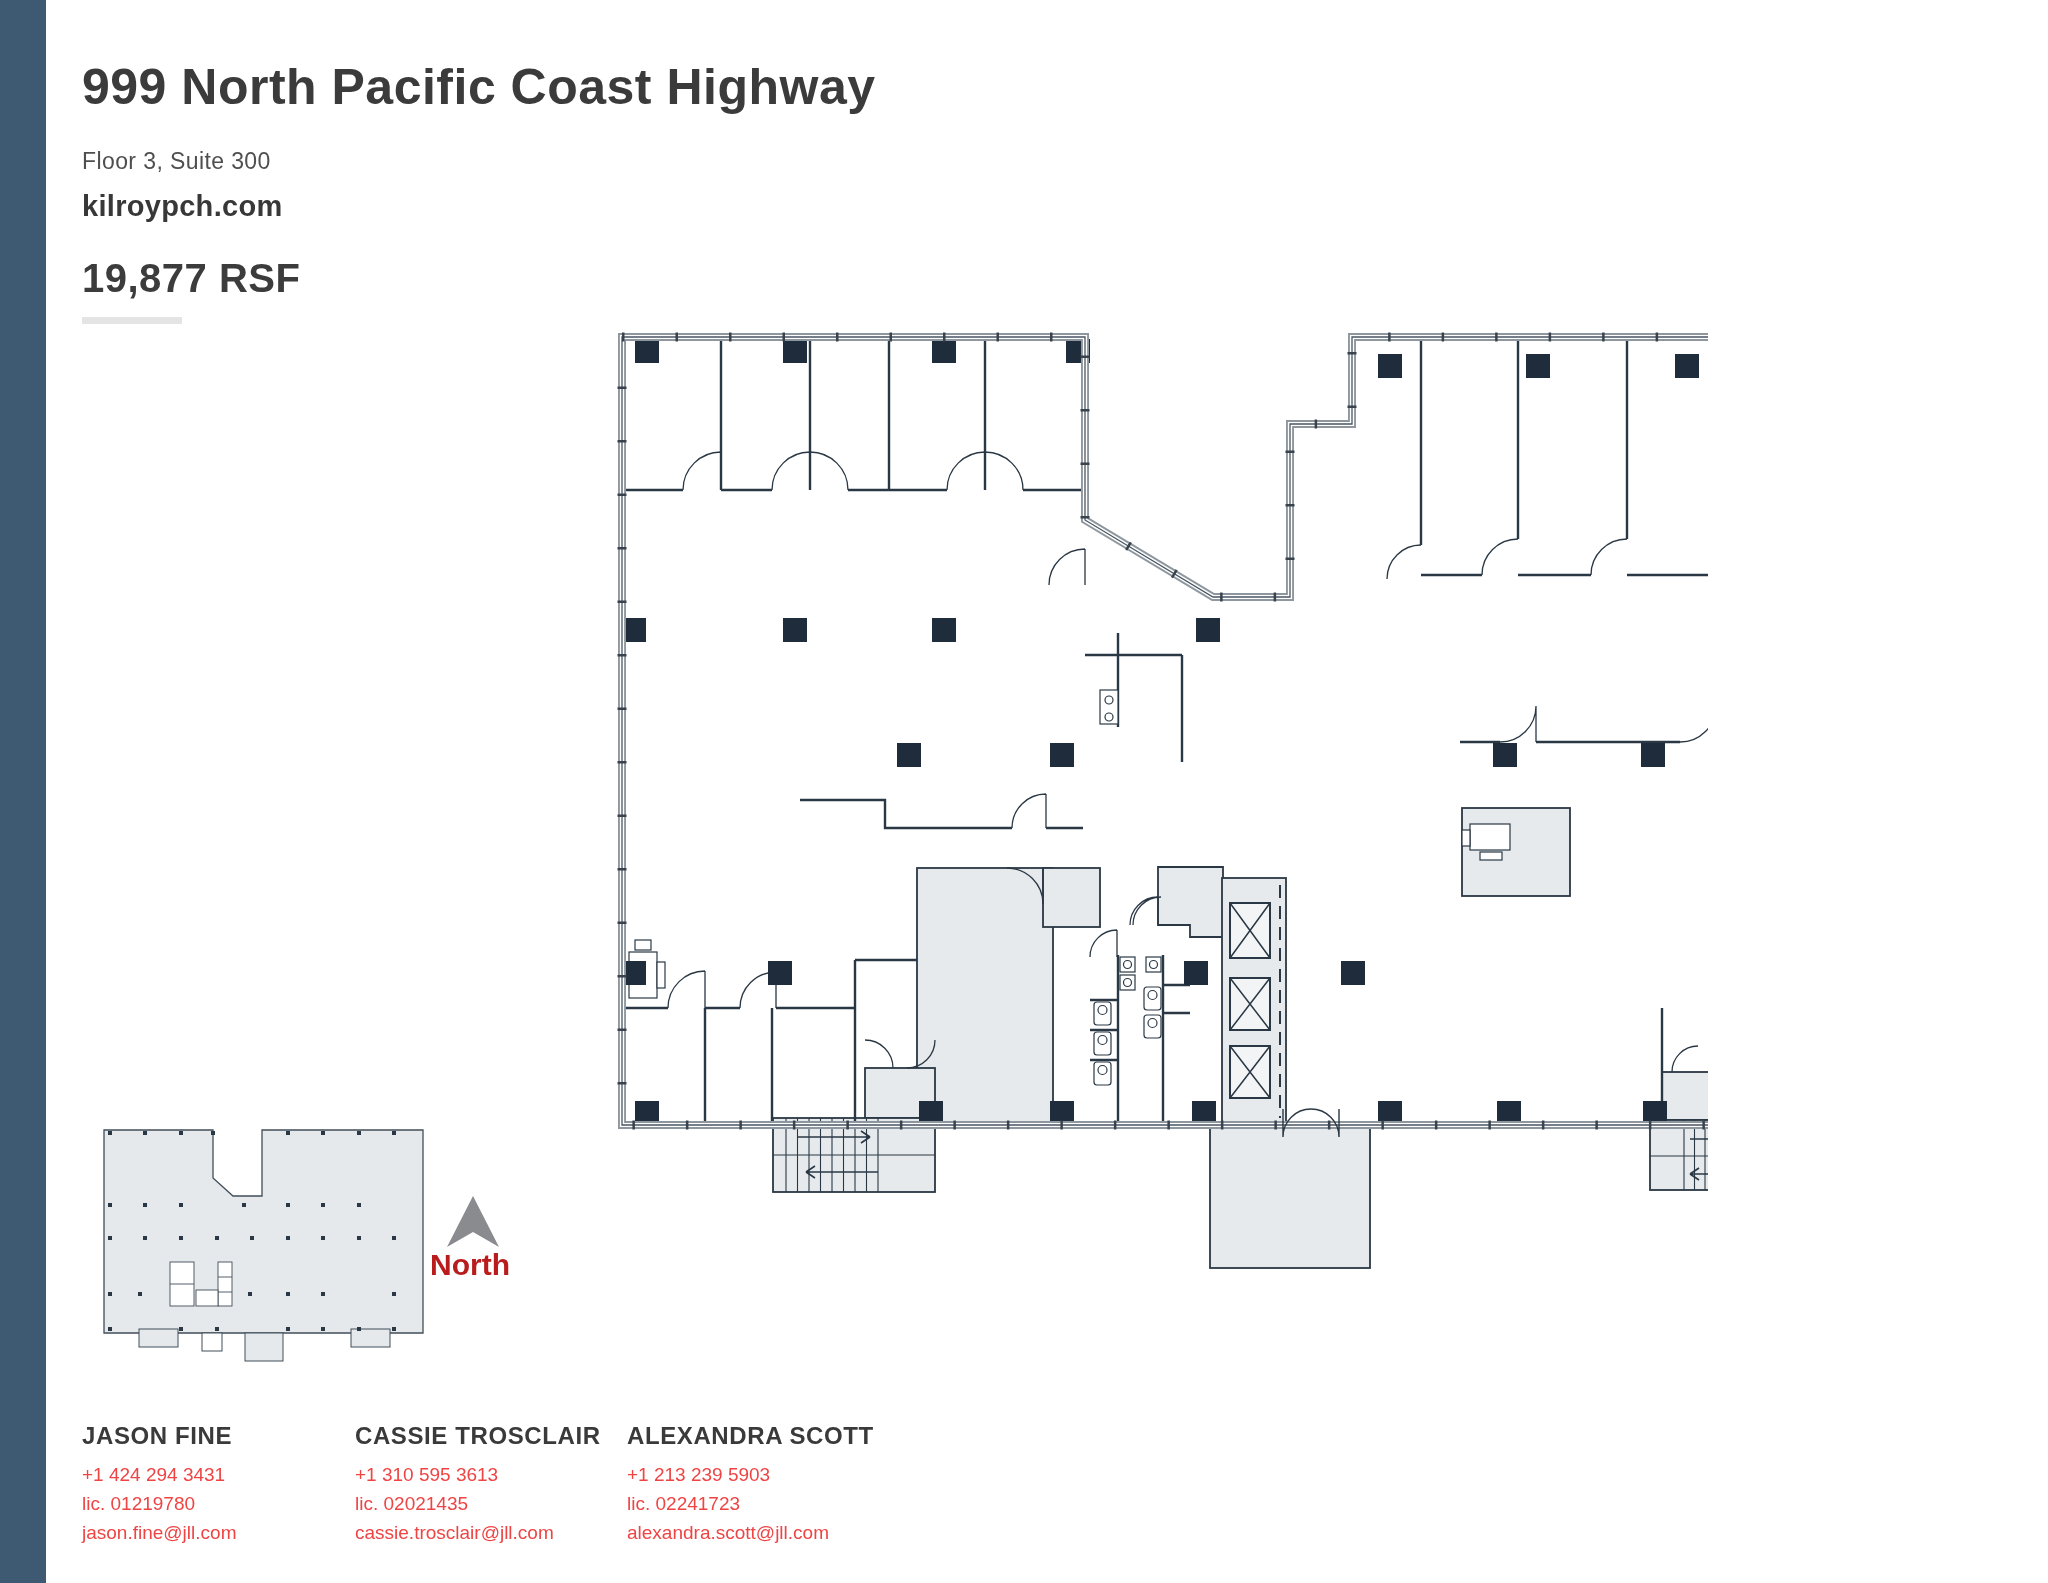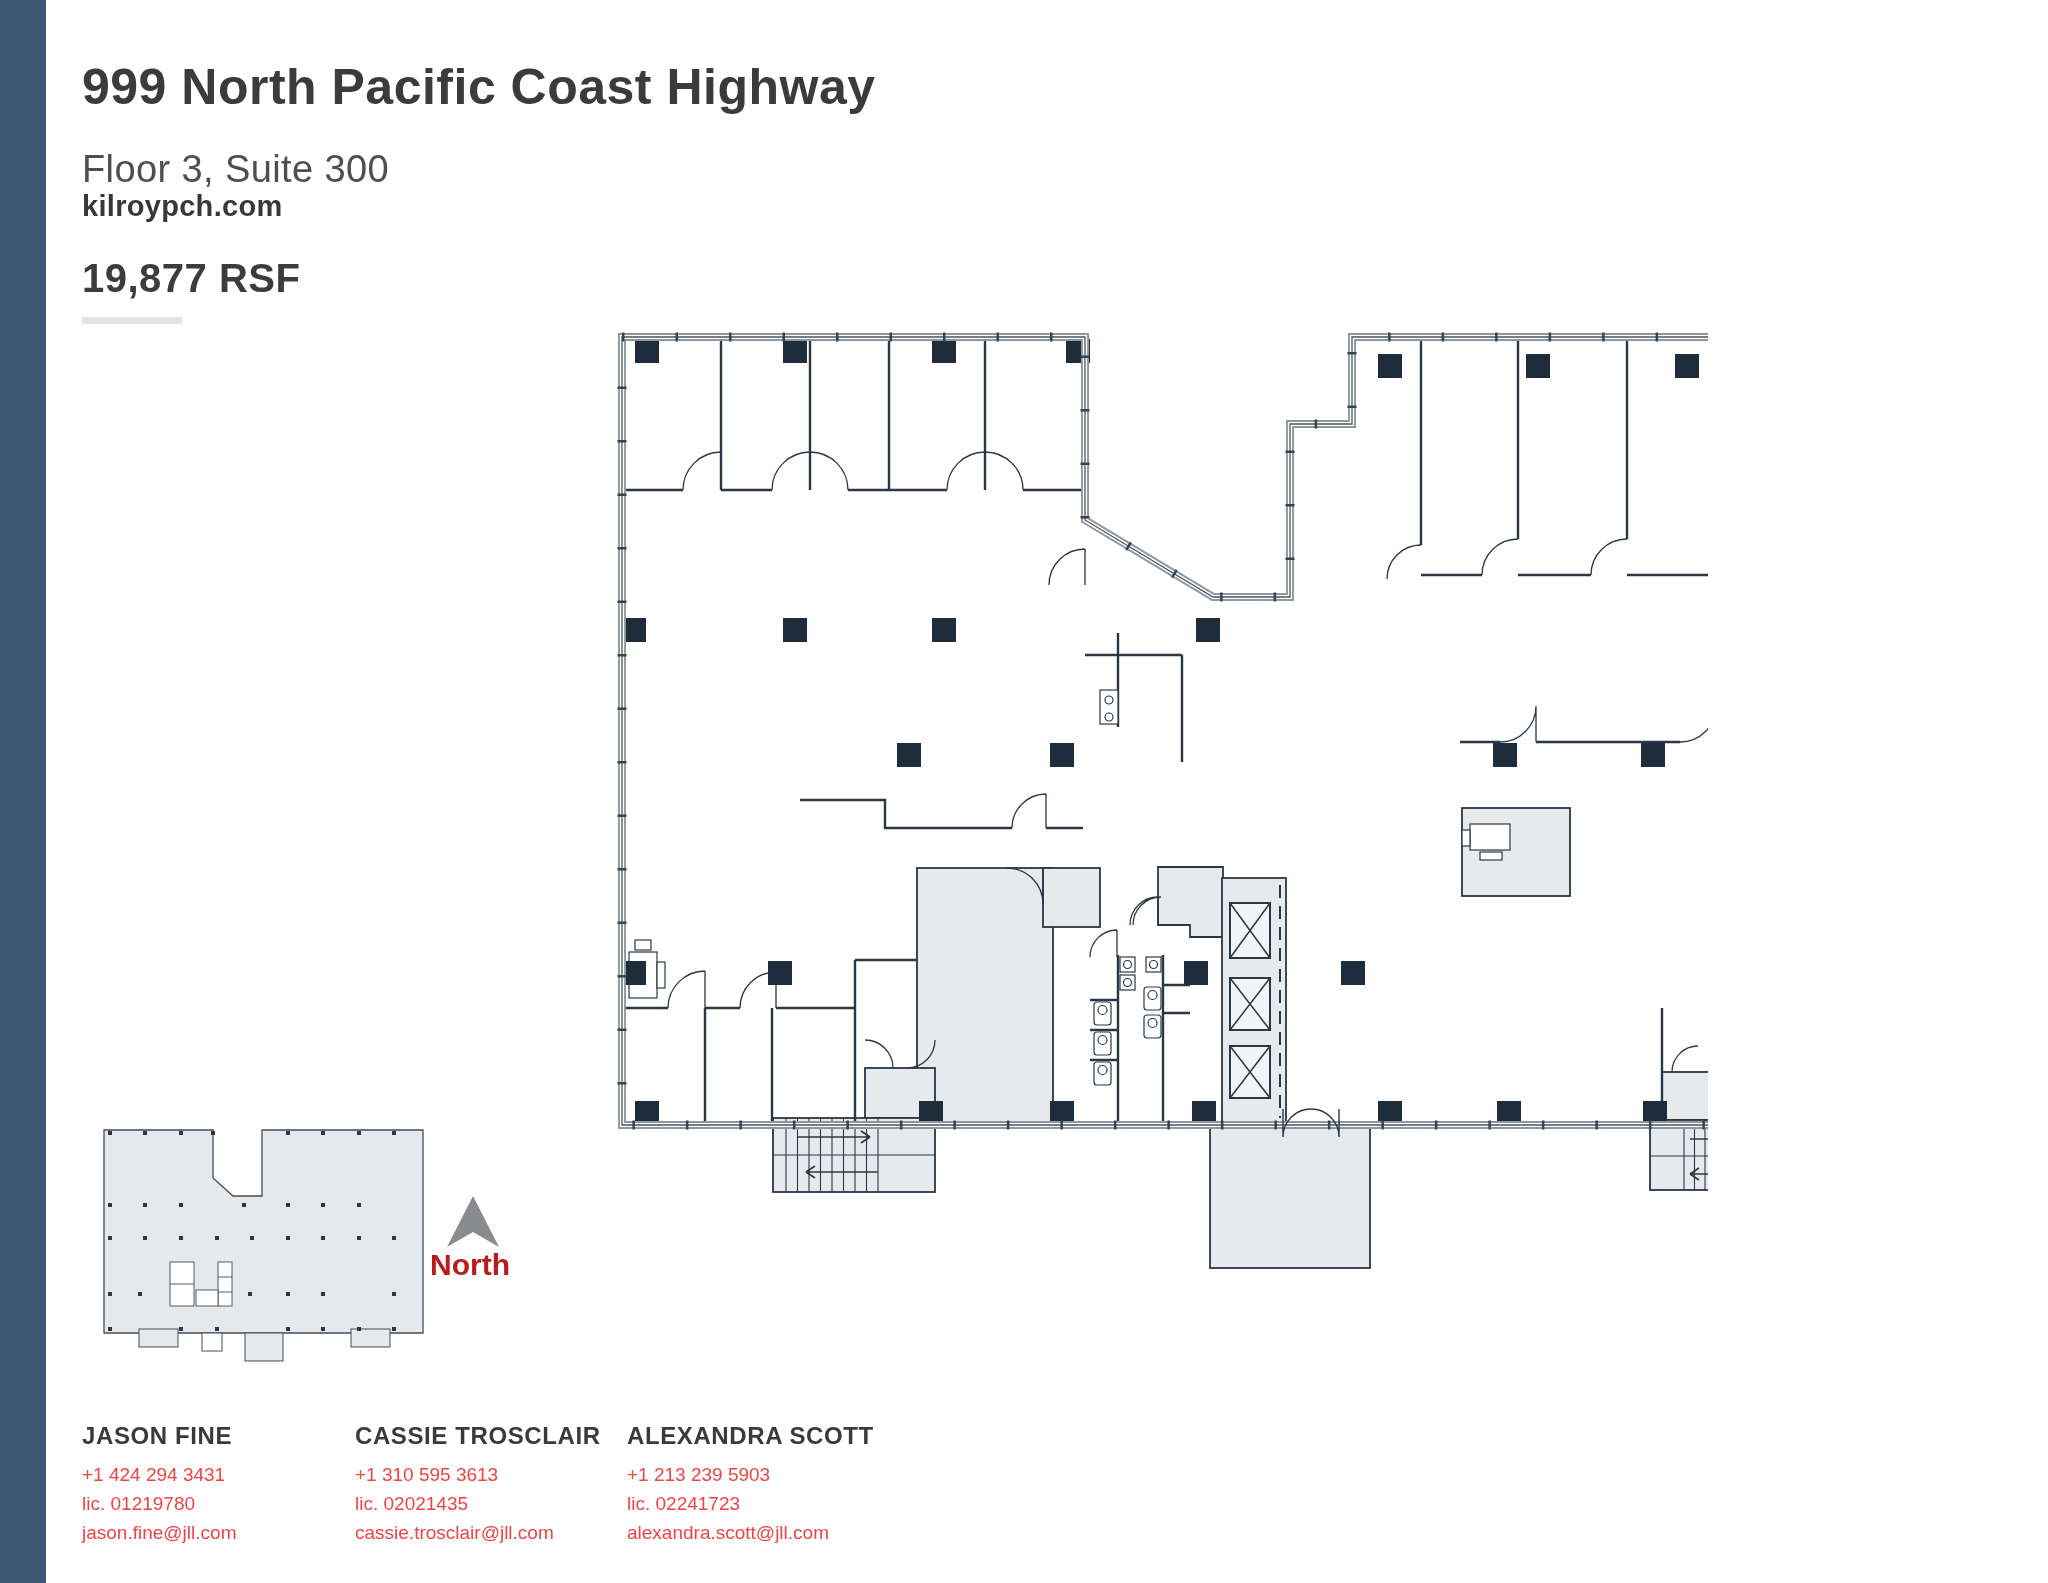--- a/index.html
+++ b/index.html
@@ -1,20 +1,20 @@
 <!DOCTYPE html>
 <html style="--sidebar-blue: #3e5a72; --kilroy-red: #e5332e; --jll-red: #e0211f; --wall-dark: #2a3845; --fill-gray: #e7eaec; --text-dark: #3b3b3b;"><head>
 <meta charset="utf-8">
 <style>
   html,body{margin:0;padding:0;background:#fff;}
   #page{position:relative;width:1708px;height:1583px;background:#fff;overflow:hidden;
         font-family:"Liberation Sans",sans-serif;color:var(--text-dark,#3b3b3b);}
   .accent-bar{position:absolute;left:0;top:0;width:46px;height:1583px;background:var(--sidebar-blue,#3e5a72);}
   .title{position:absolute;left:82px;top:58px;font-size:50px;font-weight:700;letter-spacing:.5px;color:var(--text-dark,#3b3b3b);}
-  .subtitle{position:absolute;left:82px;top:148px;font-size:38px;font-weight:400;color:#4f4f4f;letter-spacing:.4px;}
+  .subtitle{position:absolute;left:82px;top:148px;font-size:23px;font-weight:400;color:#4f4f4f;letter-spacing:.4px;}
   .website{position:absolute;left:82px;top:190px;font-size:29px;font-weight:700;color:#383838;letter-spacing:.3px;}
   .rsf{position:absolute;left:82px;top:256px;font-size:40px;font-weight:700;color:#3c3c3c;letter-spacing:.5px;}
   .rule{position:absolute;left:82px;top:317px;width:100px;height:7px;background:#e4e4e4;}
   .kilroy{position:absolute;left:1745px;top:92px;width:231px;height:45px;background:var(--kilroy-red,#e5332e);
           display:flex;align-items:center;justify-content:center;}
   .kilroy span{color:#fff;font-size:24px;font-weight:700;letter-spacing:13px;padding-left:13px;font-family:Liberation Serif, serif;}
   .plan-svg{position:absolute;left:540px;top:300px;width:1480px;height:1080px;}
   .key-svg{position:absolute;left:96px;top:1126px;width:336px;height:242px;}
   .north-svg{position:absolute;left:436px;top:1188px;width:76px;height:62px;}
   .north-label{position:absolute;left:430px;top:1248px;font-size:30px;font-weight:700;color:#b91c1c;}

